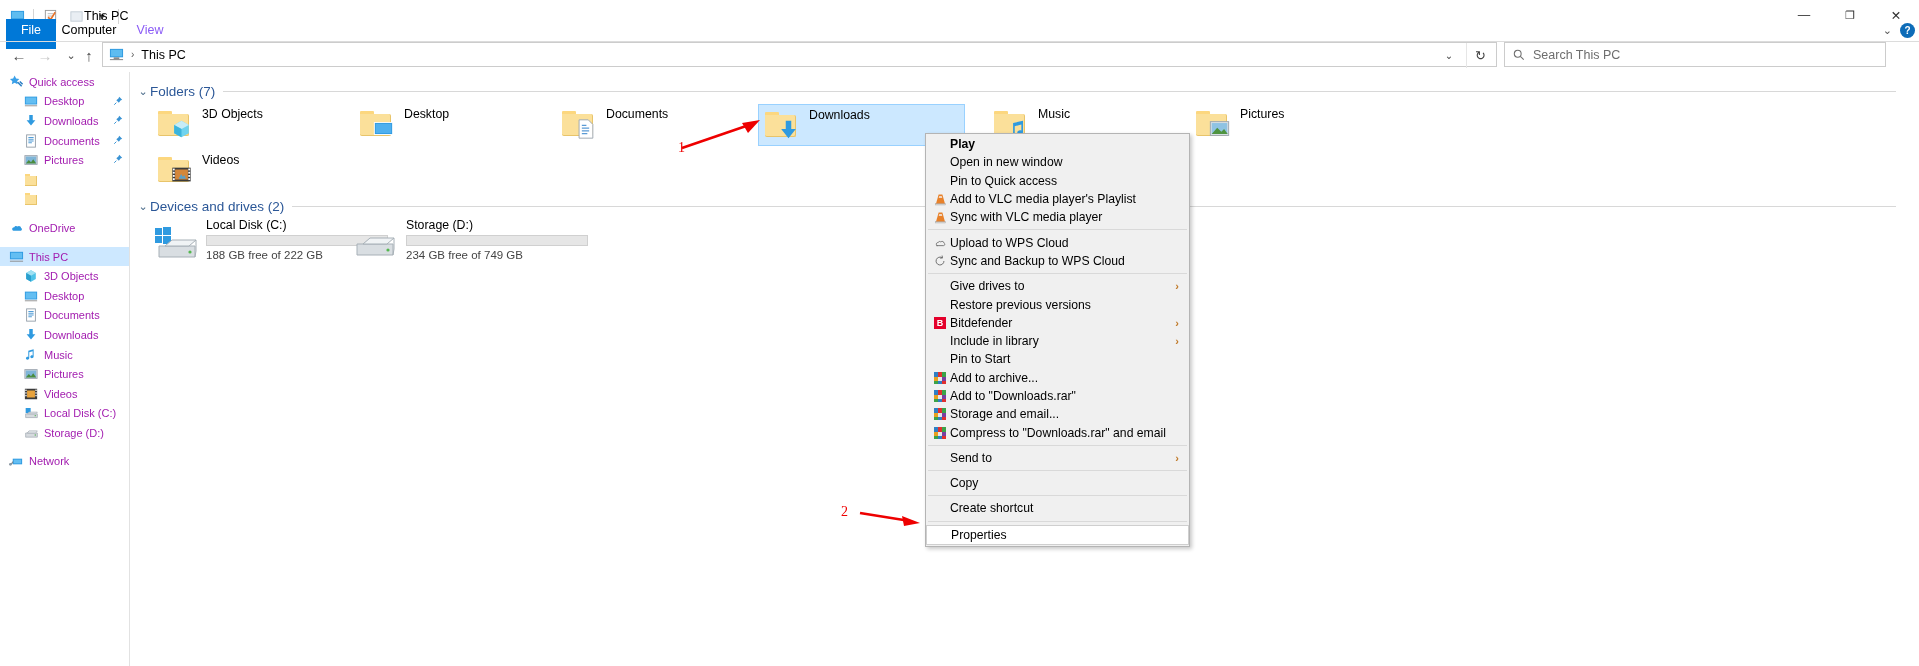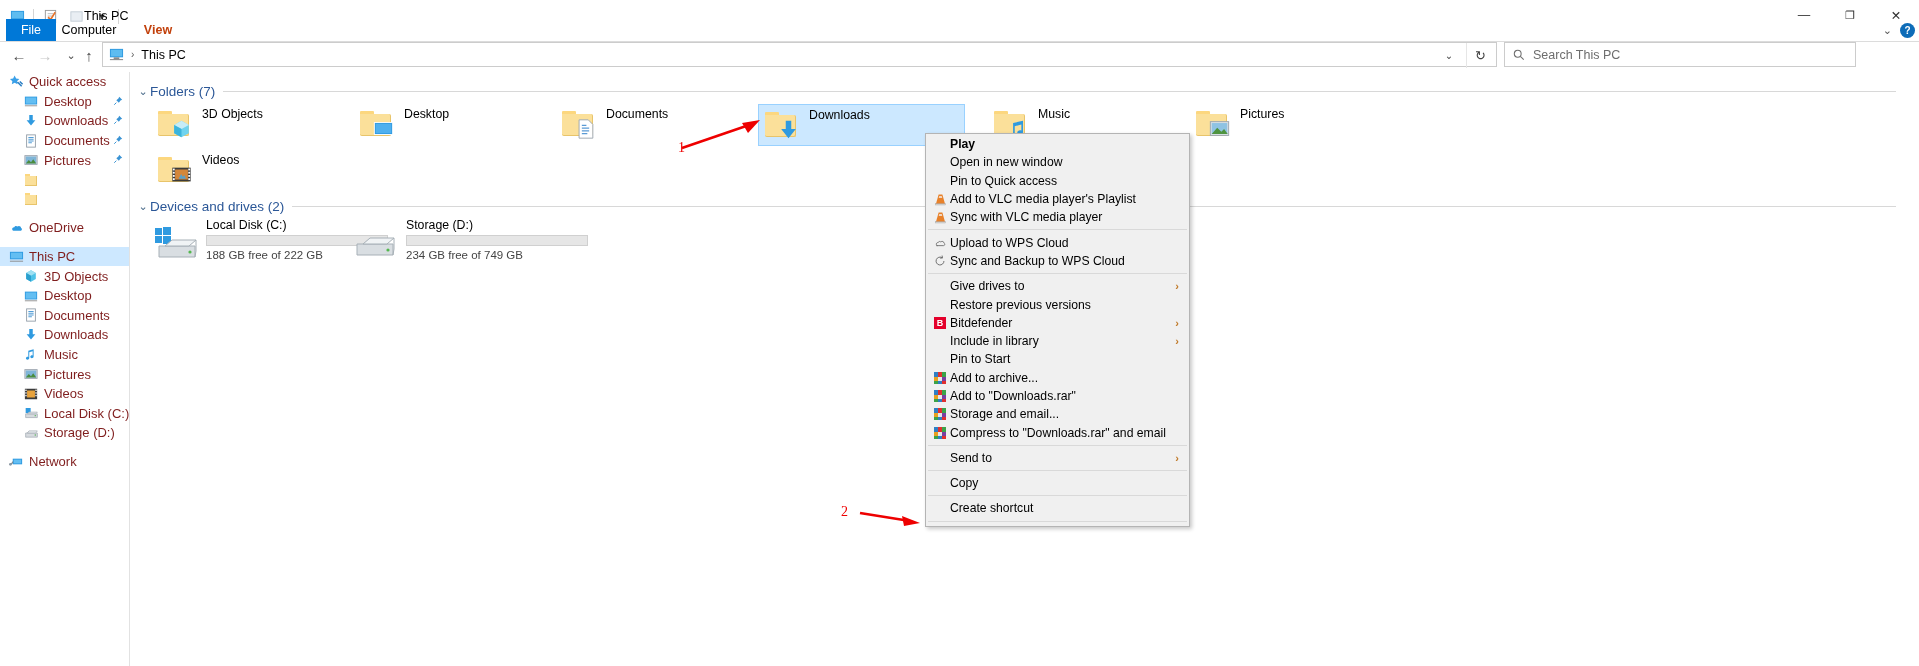--- a/index.html
+++ b/index.html
@@ -16,53 +16,53 @@
   #titlebar { position:absolute; left:0; top:0; width:1919px; height:34px; background:#ffffff; }
   #qat { position:absolute; left:4px; top:4px; height:24px; display:flex; align-items:center; gap:0px; }
   .qat-btn { width:26px; height:24px; display:flex; align-items:center; justify-content:center; }
   .qat-sep { width:1px; height:15px; background:#d4d4d4; margin:0 3px; }
   #win-title { position:absolute; left:84px; top:4px; height:24px; line-height:24px; font-size:12.5px; color:#000; }
   #winctl { position:absolute; right:0; top:0; display:flex; }
   .wbtn { width:46px; height:30px; display:flex; align-items:center; justify-content:center; color:#333; }
 
   
   #ribbon { position:absolute; left:0; top:19px; width:1919px; height:22px; }
-  .rtab { position:absolute; top:0; height:22px; line-height:22px; text-align:center; font-size:12.5px; }
+  .rtab { position:absolute; top:0; height:30px; line-height:22px; text-align:center; font-size:12.5px; }
   #rtab-file { left:6px; width:50px; background:#0078d7; color:#fff; }
   #rtab-computer { left:56px; width:66px; color:#000; }
-  #rtab-view { left:136px; width:44px; color:#c2410c;font-weight:bold; }
+  #rtab-view { left:128px; width:44px; color:#8b5cf6; }
   #ribbon-right { position:absolute; right:4px; top:0; height:22px; display:flex; align-items:center; gap:8px; }
   #ribbon-underline { position:absolute; left:0; top:41px; width:1919px; height:1px; background:#dcdcdc; }
 
   
   #addrbar { position:absolute; left:0; top:42px; width:1919px; height:26px; }
   .navbtn { position:absolute; top:0; width:26px; height:26px; display:flex; align-items:center; justify-content:center; font-size:15px; }
   #nav-back { left:6px; color:#4c4c4c; }
   #nav-fwd { left:32px; color:#c8c8c8; }
   #nav-recent { left:58px; color:#4c4c4c; font-size:11px; }
   #nav-up { left:76px; color:#4c4c4c; }
   #addrfield {
     position:absolute; left:102px; top:0; width:1395px; height:25px;
     border:1px solid #cccccc; background:#fff; display:flex; align-items:center;
   }
   #addr-pc-icon { margin-left:6px; display:flex; align-items:center; }
   #addr-sep { margin:0 7px; color:#5a5a5a; font-size:10px; }
   #addr-text { font-size:12.5px; color:#000; }
   #addr-chevron { position:absolute; right:34px; top:0; width:26px; height:25px; display:flex; align-items:center; justify-content:center; color:#444; font-size:10px; }
   #addr-refresh { position:absolute; right:2px; top:0; width:28px; height:25px; display:flex; align-items:center; justify-content:center; color:#444; font-size:13px; border-left:1px solid #e6e6e6; }
   #searchbox {
-    position:absolute; left:1504px; top:0; width:352px; height:25px;
+    position:absolute; left:1504px; top:0; width:382px; height:25px;
     border:1px solid #cccccc; background:#fff; display:flex; align-items:center;
   }
   #search-icon { margin-left:8px; margin-right:8px; color:#6d6d6d; }
   #search-ph { color:#6d6d6d; font-size:12.5px; }
 
   
   #sidebar { position:absolute; left:0; top:72px; width:129px; height:594px; background:#fff; }
-  .nav-row { position:relative; height:19.6px; display:flex; align-items:center; font-size:13px; color:#7f1d1d; white-space:nowrap; }
+  .nav-row { position:relative; height:19.6px; display:flex; align-items:center; font-size:11px; color:#a21caf; white-space:nowrap; }
   .nav-row .ico { width:16px; height:16px; margin-right:5px; display:flex; align-items:center; justify-content:center; flex:0 0 16px; }
   .nav-row.l0 { padding-left:8px; }
   .nav-row.l1 { padding-left:23px; }
   .nav-row.sel { background:#cde8ff; }
   .pin { position:absolute; right:6px; top:4px; }
   #sb-gap1 { height:9px; }
   #sb-gap2 { height:9px; }
   #sb-gap3 { height:9px; }
   #splitter { position:absolute; left:129px; top:72px; width:1px; height:594px; background:#e2e2e2; }
 
@@ -805,13 +805,17 @@
 
   <div class="msep"></div>
 
   <div class="mi">
     <span class="mico"></span>
     <span class="mlabel">Create shortcut</span>
   </div>
 
   <div class="msep"></div>
 
+  <div class="mi hl">
+    <span class="mico"></span>
+    <span class="mlabel">Properties</span>
+  </div>
 </div>
 
 </body></html>

